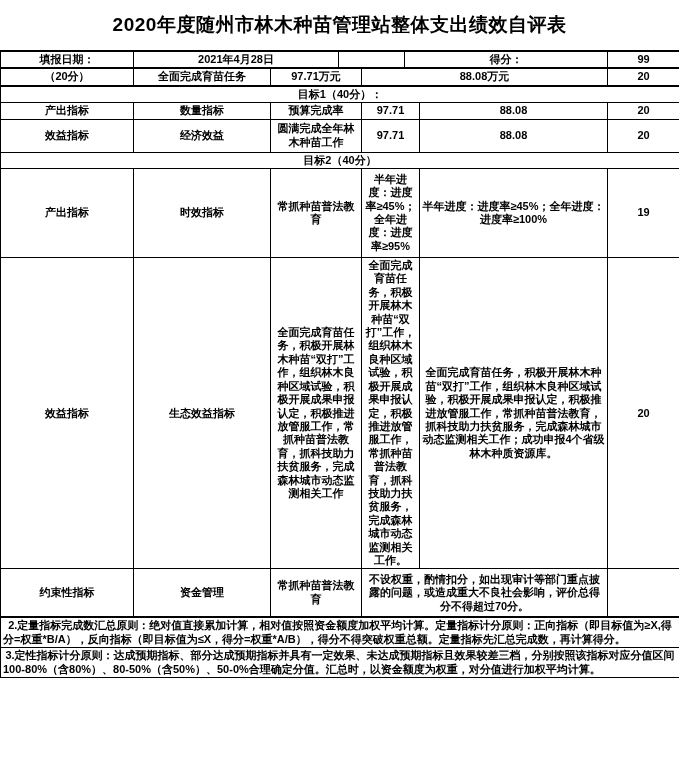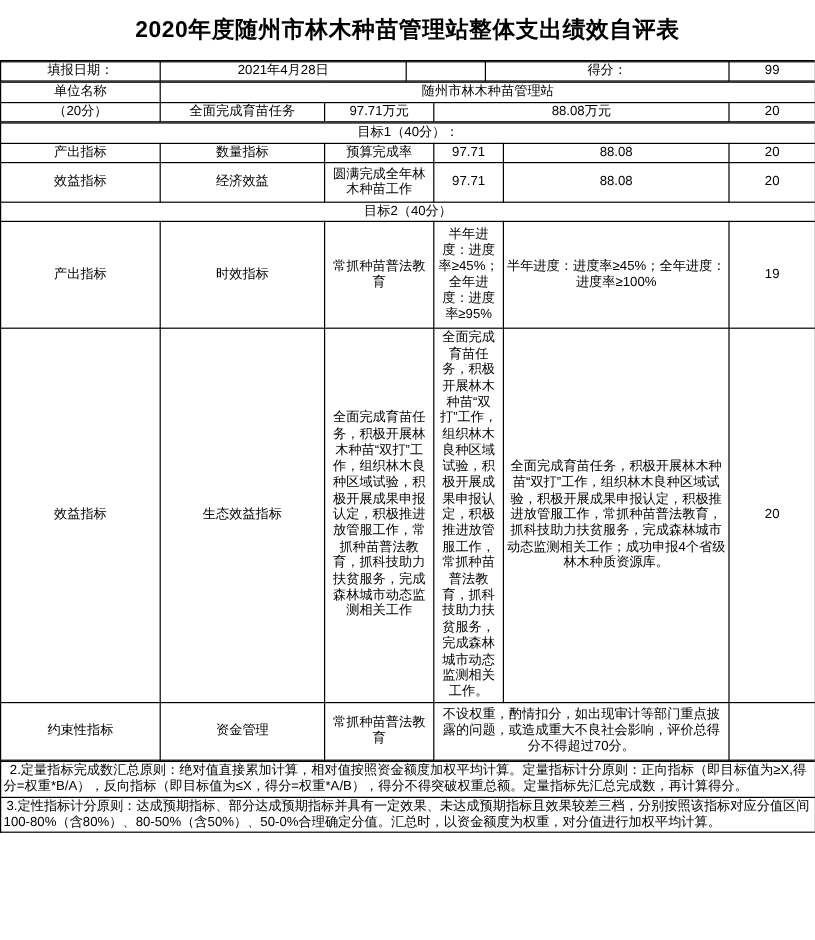--- a/index.html
+++ b/index.html
@@ -45,20 +45,21 @@
   }
   table.grid td {
     border: 1px solid #000;
     font-size: 11px;
     padding: 1px 2px;
     text-align: center;
     vertical-align: middle;
     line-height: 1.22;
     word-break: break-all;
     overflow: hidden;
+    font-weight: bold;
   }
   td.left { text-align: left; padding-left: 4px; }
   td.right { text-align: right; padding-right: 3px; }
   td.just {
     text-align: justify;
     text-align-last: center;
     padding: 2px 3px;
   }
   td.justl {
     text-align: justify;
@@ -122,24 +123,20 @@
     <colgroup>
       <col class="c1">
         <col class="c2">
         <col class="c3">
         <col class="c4">
         <col class="c5">
         <col class="c6">
     </colgroup>
     <tbody>
       <tr>
-        <td>单位名称</td>
-        <td colspan="5">随州市林木种苗管理站</td>
-      </tr>
-      <tr>
         <td>（20分）</td>
         <td>全面完成育苗任务</td>
         <td>97.71万元</td>
         <td colspan="2">88.08万元</td>
         <td>20</td>
       </tr>
     </tbody>
   </table>
 
   <table class="grid">

